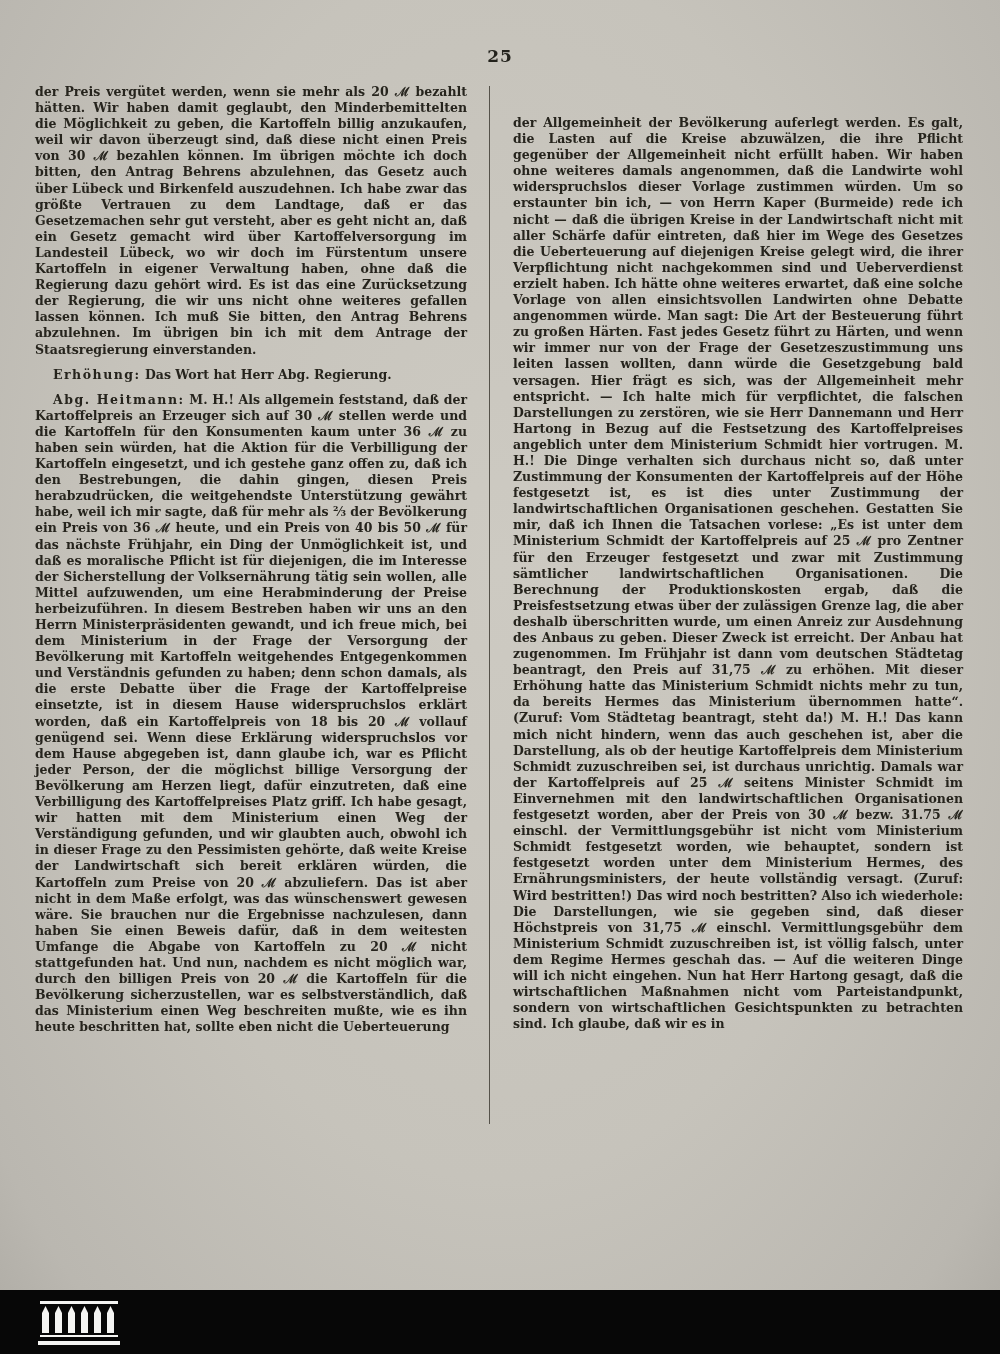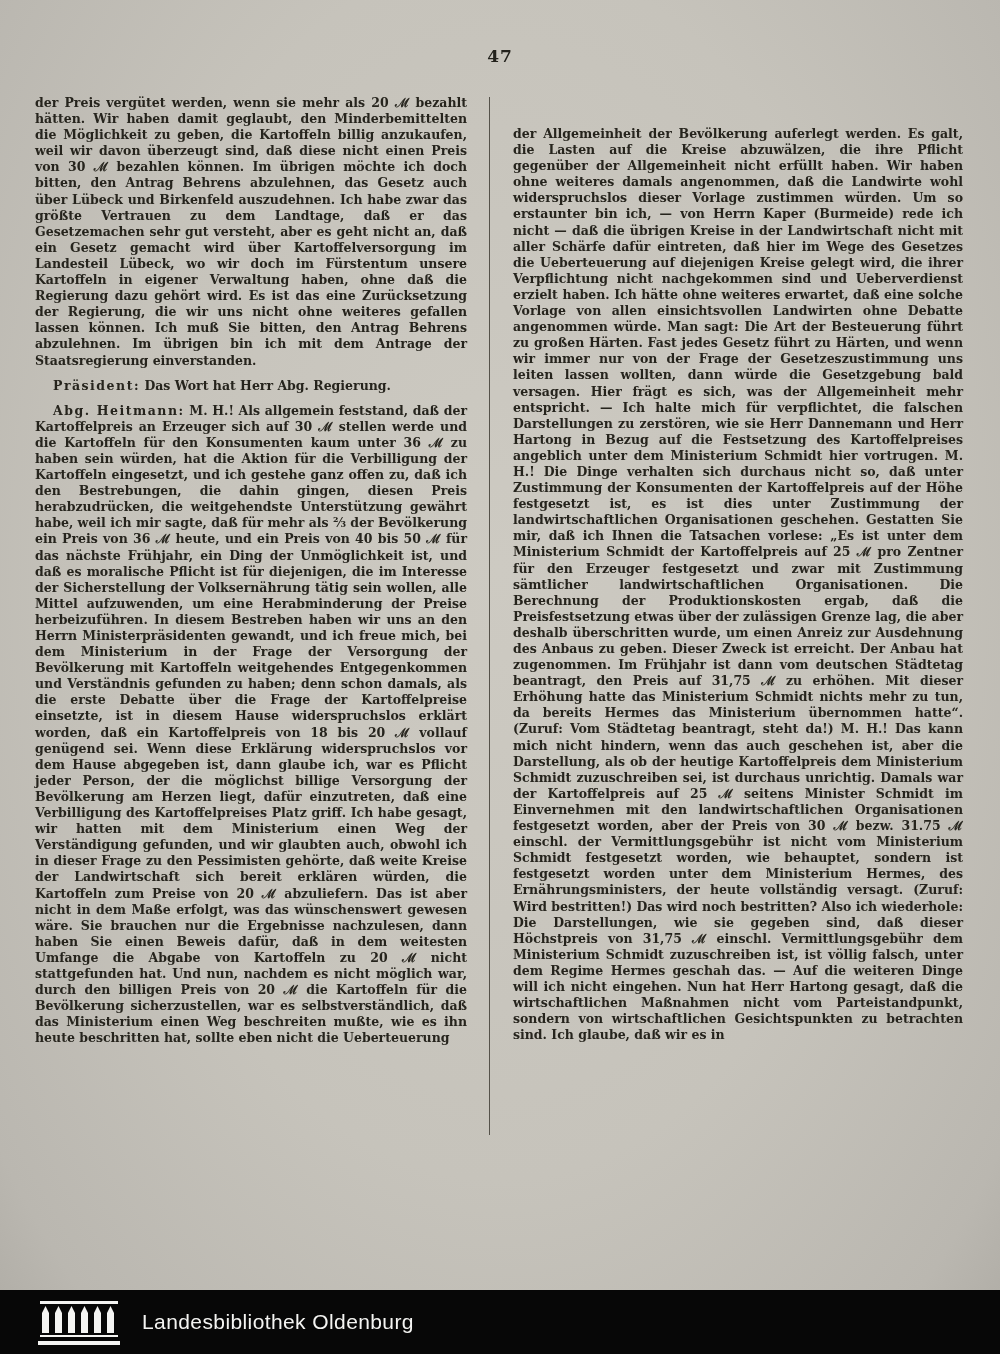--- a/index.html
+++ b/index.html
@@ -11,21 +11,21 @@
   .scan{
     position:relative;width:1000px;height:1354px;overflow:hidden;
     background:radial-gradient(ellipse at 50% 42%, #cdcac2 0%, #c6c3bb 55%, #bab7b0 88%, #aeaba4 100%);
   }
   .page-number{
     position:absolute;top:46px;left:0;width:100%;
     text-align:center;font-size:17px;font-weight:bold;color:#23221c;
     letter-spacing:1px;
   }
   .columns{
-    position:absolute;top:95px;left:35px;width:928px;
+    position:absolute;top:84px;left:35px;width:928px;
     display:flex;
   }
   .col{
     color:#26241d;
     font-size:12.5px;line-height:16.1px;
     text-align:justify;
     font-weight:bold;
     -webkit-hyphens:none;hyphens:none;
   }
   .col-left{width:432px;}
@@ -52,27 +52,27 @@
     color:#f4f4f2;
     font-family:"Liberation Sans", sans-serif;
     font-size:21px;font-weight:normal;letter-spacing:0.4px;
   }
 </style>
 </head>
 <body>
 
 <div class="scan">
 
-  <div class="page-number">47</div>
+  <div class="page-number">25</div>
 
   <div class="columns">
 
     <div class="col col-left">
       <p class="no-indent"><span>der Preis vergütet werden, wenn sie mehr als 20 ℳ bezahlt hätten. Wir haben damit geglaubt, den Minderbemittelten die Möglichkeit zu geben, die Kartoffeln billig anzukaufen, weil wir davon überzeugt sind, daß diese nicht einen Preis von 30 ℳ bezahlen können. Im übrigen möchte ich doch bitten, den Antrag Behrens abzulehnen, das Gesetz auch über Lübeck und Birkenfeld auszudehnen. Ich habe zwar das größte Vertrauen zu dem Landtage, daß er das Gesetzemachen sehr gut versteht, aber es geht nicht an, daß ein Gesetz gemacht wird über Kartoffelversorgung im Landesteil Lübeck, wo wir doch im Fürstentum unsere Kartoffeln in eigener Verwaltung haben, ohne daß die Regierung dazu gehört wird. Es ist das eine Zurücksetzung der Regierung, die wir uns nicht ohne weiteres gefallen lassen können. Ich muß Sie bitten, den Antrag Behrens abzulehnen. Im übrigen bin ich mit dem Antrage der Staatsregierung einverstanden.</span></p>
-      <p class="spaced"><span class="lead">Präsident:</span><span> Das Wort hat Herr Abg. Regierung.</span></p>
+      <p class="spaced"><span class="lead">Erhöhung:</span><span> Das Wort hat Herr Abg. Regierung.</span></p>
       <p class="spaced"><span class="lead">Abg. Heitmann:</span><span> M. H.! Als allgemein feststand, daß der Kartoffelpreis an Erzeuger sich auf 30 ℳ stellen werde und die Kartoffeln für den Konsumenten kaum unter 36 ℳ zu haben sein würden, hat die Aktion für die Verbilligung der Kartoffeln eingesetzt, und ich gestehe ganz offen zu, daß ich den Bestrebungen, die dahin gingen, diesen Preis herabzudrücken, die weitgehendste Unterstützung gewährt habe, weil ich mir sagte, daß für mehr als ⅔ der Bevölkerung ein Preis von 36 ℳ heute, und ein Preis von 40 bis 50 ℳ für das nächste Frühjahr, ein Ding der Unmöglichkeit ist, und daß es moralische Pflicht ist für diejenigen, die im Interesse der Sicherstellung der Volksernährung tätig sein wollen, alle Mittel aufzuwenden, um eine Herabminderung der Preise herbeizuführen. In diesem Bestreben haben wir uns an den Herrn Ministerpräsidenten gewandt, und ich freue mich, bei dem Ministerium in der Frage der Versorgung der Bevölkerung mit Kartoffeln weitgehendes Entgegenkommen und Verständnis gefunden zu haben; denn schon damals, als die erste Debatte über die Frage der Kartoffelpreise einsetzte, ist in diesem Hause widerspruchslos erklärt worden, daß ein Kartoffelpreis von 18 bis 20 ℳ vollauf genügend sei. Wenn diese Erklärung widerspruchslos vor dem Hause abgegeben ist, dann glaube ich, war es Pflicht jeder Person, der die möglichst billige Versorgung der Bevölkerung am Herzen liegt, dafür einzutreten, daß eine Verbilligung des Kartoffelpreises Platz griff. Ich habe gesagt, wir hatten mit dem Ministerium einen Weg der Verständigung gefunden, und wir glaubten auch, obwohl ich in dieser Frage zu den Pessimisten gehörte, daß weite Kreise der Landwirtschaft sich bereit erklären würden, die Kartoffeln zum Preise von 20 ℳ abzuliefern. Das ist aber nicht in dem Maße erfolgt, was das wünschenswert gewesen wäre. Sie brauchen nur die Ergebnisse nachzulesen, dann haben Sie einen Beweis dafür, daß in dem weitesten Umfange die Abgabe von Kartoffeln zu 20 ℳ nicht stattgefunden hat. Und nun, nachdem es nicht möglich war, durch den billigen Preis von 20 ℳ die Kartoffeln für die Bevölkerung sicherzustellen, war es selbstverständlich, daß das Ministerium einen Weg beschreiten mußte, wie es ihn heute beschritten hat, sollte eben nicht die Ueberteuerung</span></p>
     </div>
 
     <div class="gutter">
       <div class="divider"></div>
     </div>
 
     <div class="col col-right">
       <p class="no-indent"><span>der Allgemeinheit der Bevölkerung auferlegt werden. Es galt, die Lasten auf die Kreise abzuwälzen, die ihre Pflicht gegenüber der Allgemeinheit nicht erfüllt haben. Wir haben ohne weiteres damals angenommen, daß die Landwirte wohl widerspruchslos dieser Vorlage zustimmen würden. Um so erstaunter bin ich, — von Herrn Kaper (Burmeide) rede ich nicht — daß die übrigen Kreise in der Landwirtschaft nicht mit aller Schärfe dafür eintreten, daß hier im Wege des Gesetzes die Ueberteuerung auf diejenigen Kreise gelegt wird, die ihrer Verpflichtung nicht nachgekommen sind und Ueberverdienst erzielt haben. Ich hätte ohne weiteres erwartet, daß eine solche Vorlage von allen einsichtsvollen Landwirten ohne Debatte angenommen würde. Man sagt: Die Art der Besteuerung führt zu großen Härten. Fast jedes Gesetz führt zu Härten, und wenn wir immer nur von der Frage der Gesetzeszustimmung uns leiten lassen wollten, dann würde die Gesetzgebung bald versagen. Hier frägt es sich, was der Allgemeinheit mehr entspricht. — Ich halte mich für verpflichtet, die falschen Darstellungen zu zerstören, wie sie Herr Dannemann und Herr Hartong in Bezug auf die Festsetzung des Kartoffelpreises angeblich unter dem Ministerium Schmidt hier vortrugen. M. H.! Die Dinge verhalten sich durchaus nicht so, daß unter Zustimmung der Konsumenten der Kartoffelpreis auf der Höhe festgesetzt ist, es ist dies unter Zustimmung der landwirtschaftlichen Organisationen geschehen. Gestatten Sie mir, daß ich Ihnen die Tatsachen vorlese: „Es ist unter dem Ministerium Schmidt der Kartoffelpreis auf 25 ℳ pro Zentner für den Erzeuger festgesetzt und zwar mit Zustimmung sämtlicher landwirtschaftlichen Organisationen. Die Berechnung der Produktionskosten ergab, daß die Preisfestsetzung etwas über der zulässigen Grenze lag, die aber deshalb überschritten wurde, um einen Anreiz zur Ausdehnung des Anbaus zu geben. Dieser Zweck ist erreicht. Der Anbau hat zugenommen. Im Frühjahr ist dann vom deutschen Städtetag beantragt, den Preis auf 31,75 ℳ zu erhöhen. Mit dieser Erhöhung hatte das Ministerium Schmidt nichts mehr zu tun, da bereits Hermes das Ministerium übernommen hatte“. (Zuruf: Vom Städtetag beantragt, steht da!) M. H.! Das kann mich nicht hindern, wenn das auch geschehen ist, aber die Darstellung, als ob der heutige Kartoffelpreis dem Ministerium Schmidt zuzuschreiben sei, ist durchaus unrichtig. Damals war der Kartoffelpreis auf 25 ℳ seitens Minister Schmidt im Einvernehmen mit den landwirtschaftlichen Organisationen festgesetzt worden, aber der Preis von 30 ℳ bezw. 31.75 ℳ einschl. der Vermittlungsgebühr ist nicht vom Ministerium Schmidt festgesetzt worden, wie behauptet, sondern ist festgesetzt worden unter dem Ministerium Hermes, des Ernährungsministers, der heute vollständig versagt. (Zuruf: Wird bestritten!) Das wird noch bestritten? Also ich wiederhole: Die Darstellungen, wie sie gegeben sind, daß dieser Höchstpreis von 31,75 ℳ einschl. Vermittlungsgebühr dem Ministerium Schmidt zuzuschreiben ist, ist völlig falsch, unter dem Regime Hermes geschah das. — Auf die weiteren Dinge will ich nicht eingehen. Nun hat Herr Hartong gesagt, daß die wirtschaftlichen Maßnahmen nicht vom Parteistandpunkt, sondern von wirtschaftlichen Gesichtspunkten zu betrachten sind. Ich glaube, daß wir es in</span></p>
     </div>
@@ -95,16 +95,15 @@
           <rect x="43" y="14" width="7" height="20"></rect>
             <polygon points="43,14 50,14 46.5,7"></polygon>
           <rect x="56" y="14" width="7" height="20"></rect>
             <polygon points="56,14 63,14 59.5,7"></polygon>
           <rect x="69" y="14" width="7" height="20"></rect>
             <polygon points="69,14 76,14 72.5,7"></polygon>
         </g>
         <rect x="2" y="2" width="78" height="3"></rect>
       </g>
     </svg>
-    <div class="library-name">Landesbibliothek Oldenburg</div>
   </div>
 
 </div>
 
 </body></html>

